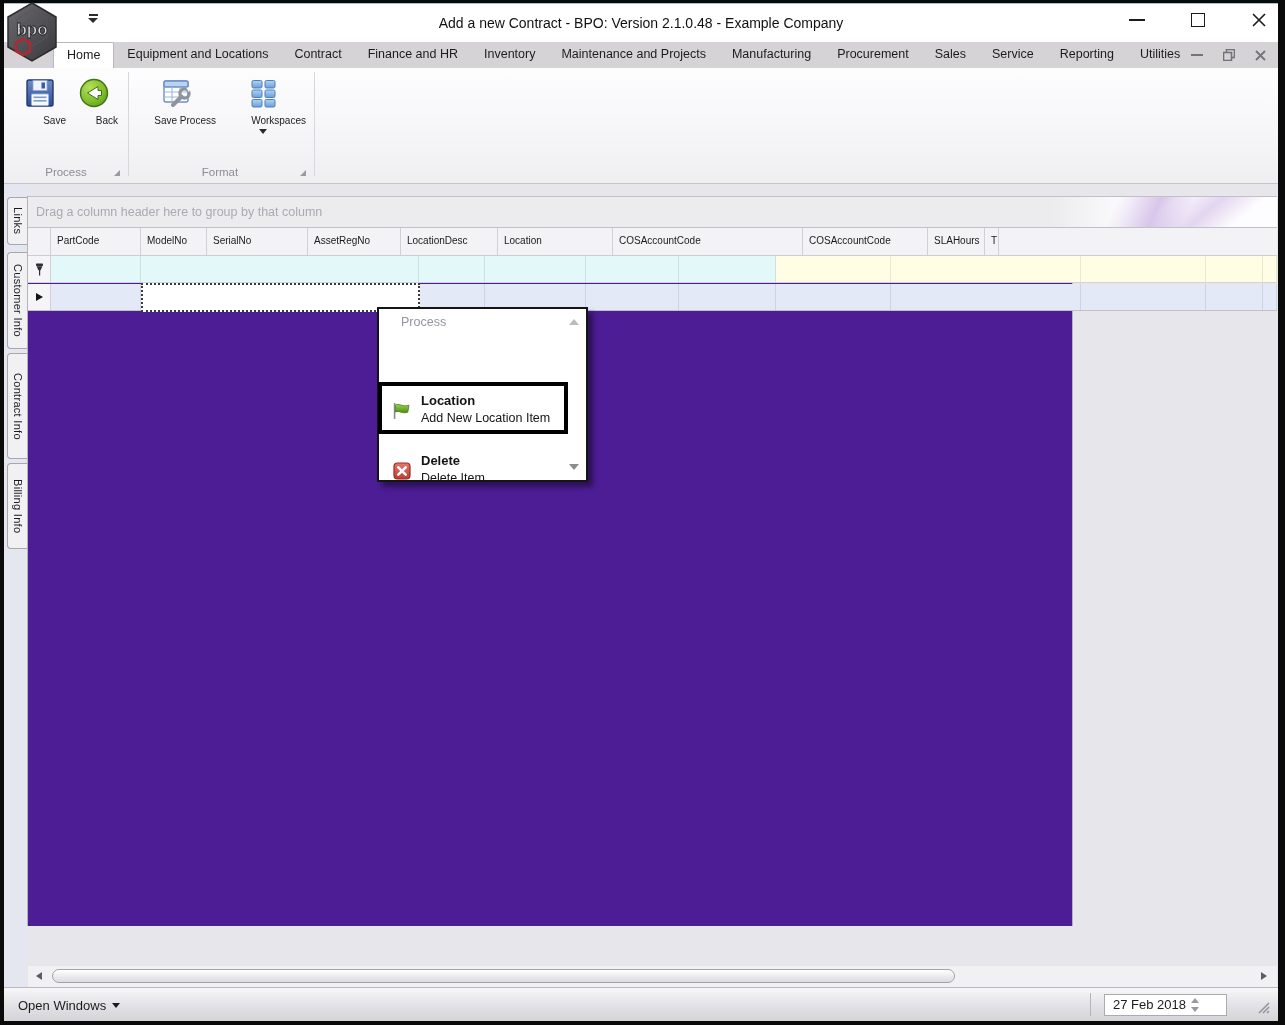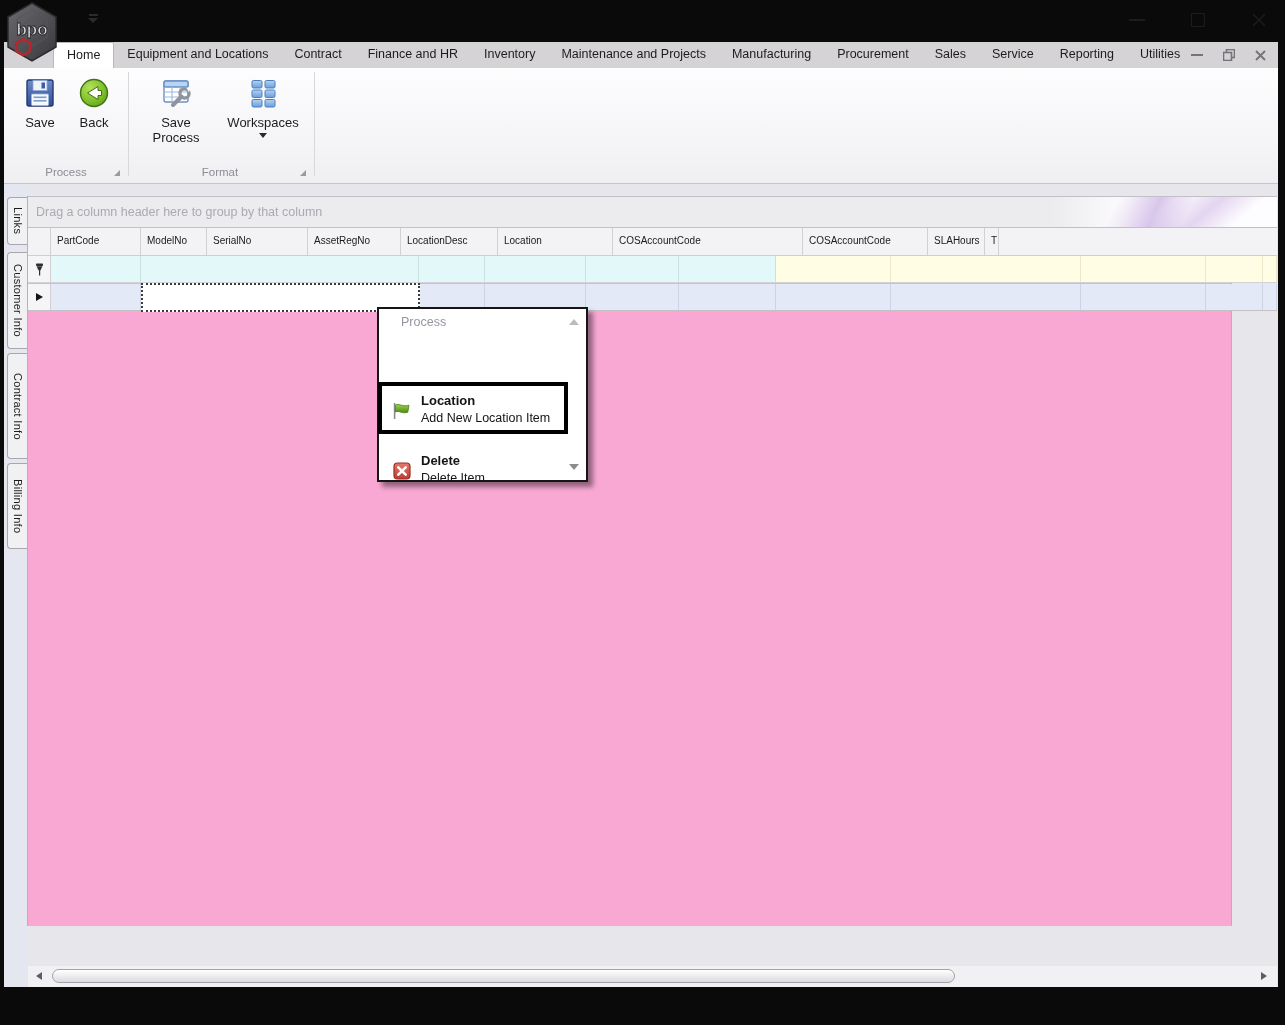--- a/index.html
+++ b/index.html
@@ -26,35 +26,35 @@
   .rtab{padding:0 13px;font-size:12.5px;color:#1c1c1c;line-height:25px;white-space:nowrap}
   .rtab.active{background:#fff;border:1px solid #b9b7bd;border-bottom:none;border-radius:2px 2px 0 0;position:relative;z-index:2}
   .mdibtns{position:absolute;right:12px;top:0;height:26px;display:flex;align-items:center;gap:20px}
   .mdi{opacity:.75}
   .mdi-min{width:12px;height:2px;background:#55535a}
 
   
   .ribbon{position:absolute;left:4px;top:68px;width:1274px;height:116px;
     background:linear-gradient(#fdfdfe,#f4f3f6 70%,#efeef1);border-bottom:1px solid #c6c4ca}
   .rsep{position:absolute;top:4px;width:1px;height:104px;background:#d9d7db}
-  .rbtn{position:absolute;top:9px;text-align:center;font-size:13px;color:#1c1c1c}
+  .rbtn{position:absolute;top:9px;text-align:right;font-size:10px;color:#1c1c1c}
   .rbtn .ric{display:block;margin:0 auto 6px;width:32px;height:32px}
   .dd-arrow{width:0;height:0;border-left:4px solid transparent;border-right:4px solid transparent;border-top:5px solid #2a2a2a;margin:3px auto 0}
   .gcap{position:absolute;top:95px;height:18px;color:#8e8c94;font-size:11.5px;text-align:center;line-height:18px}
   .glaunch{position:absolute;top:102px;width:0;height:0;border-top:6px solid transparent;border-right:6px solid #9a98a0}
 
   
   .formbg{position:absolute;left:4px;top:184px;width:1274px;height:803px;background:#e7e6ea}
   .sidestrip{position:absolute;left:4px;top:184px;width:24px;height:803px;background:#e4e7f0}
   .stab{position:absolute;left:7px;width:21px;background:#f1f0f3;border:1px solid #a9a7ad;border-right:none;
     border-radius:4px 0 0 4px;display:flex;align-items:center;justify-content:center;
     writing-mode:vertical-rl;font-size:11px;color:#1c1c1c;letter-spacing:.3px}
 
   
-  .gridbox{position:absolute;left:27px;top:196px;width:1205px;height:730px;background:#f9a8d4;
+  .gridbox{position:absolute;left:27px;top:196px;width:1046px;height:730px;background:#4c1d95;
     border-left:1px solid #b5b3b9;border-right:1px solid #b5b3b9}
   .gpanel{position:absolute;left:0;top:0;width:1249px;height:32px;background:#ecebee;
     border-top:1px solid #c2c0c6;border-bottom:1px solid #c2c0c6;
     font-size:12.5px;color:#abaab2;line-height:30px;padding-left:8px}
   .swoosh{position:absolute;right:0;top:0;width:225px;height:30px;
     background:
       linear-gradient(to right, #ecebee, rgba(236,235,238,0) 35%),
       linear-gradient(115deg, rgba(177,140,214,0) 28%, rgba(177,140,214,.48) 46%, rgba(177,140,214,0) 60%),
       linear-gradient(140deg, rgba(190,160,222,0) 48%, rgba(190,160,222,.42) 66%, rgba(190,160,222,0) 82%),
       #fdfcfe}
@@ -107,20 +107,23 @@
   .spin{position:absolute;left:86px;top:3px}
   .spin-up{width:0;height:0;border-left:4px solid transparent;border-right:4px solid transparent;border-bottom:5px solid #9a98a0;margin-bottom:4px}
   .spin-dn{width:0;height:0;border-left:4px solid transparent;border-right:4px solid transparent;border-top:5px solid #9a98a0}
   .grip{position:absolute;right:8px;bottom:7px}
 </style>
 </head>
 <body>
 
 <div class="screen">
 
+  <div class="titlebar">
+    <span class="title">Add a new Contract - BPO: Version 2.1.0.48 - Example Company</span>
+  </div>
   <svg class="logo" viewBox="0 0 52 60">
     <defs>
         <linearGradient id="hex" x1="0" y1="0" x2="1" y2="1">
       <stop offset="0" stop-color="#6a6a70"></stop>
           <stop offset="1" stop-color="#39393d"></stop>
         </linearGradient>
       </defs>
     <polygon points="26,1 50,15 50,45 26,59 2,45 2,15" fill="url(#hex)" stroke="#2b2b2e" stroke-width="1.5"></polygon>
     <polygon points="26,8 41,17 41,35 26,44 11,35 11,17" fill="none" stroke="#55555b" stroke-width="1"></polygon>
     <polygon points="26,16 34,21 34,31 26,36 18,31 18,21" fill="none" stroke="#55555b" stroke-width="1"></polygon>
@@ -352,14 +355,31 @@
     </div>
   </div>
   <div class="annotation"></div>
 
   <div class="hscroll">
     <div class="sarrow-l"></div>
     <div class="sthumb"></div>
     <div class="sarrow-r"></div>
   </div>
 
+  <div class="statusbar">
+    <div class="openwin">
+      <span>Open Windows</span>
+      <div class="ow-arrow"></div>
+    </div>
+    <div class="ssep" style="left:1086px"></div>
+    <div class="datebox">
+      <span class="dval">27 Feb 2018</span>
+      <div class="spin">
+        <div class="spin-up"></div>
+        <div class="spin-dn"></div>
+      </div>
+    </div>
+    <svg class="grip" width="16" height="16" viewBox="0 0 16 16">
+      <path d="M15 5 L5 15 M15 9 L9 15 M15 13 L13 15" stroke="#97959d" stroke-width="1.6"></path>
+    </svg>
+  </div>
 
 </div>
 
 </body></html>

